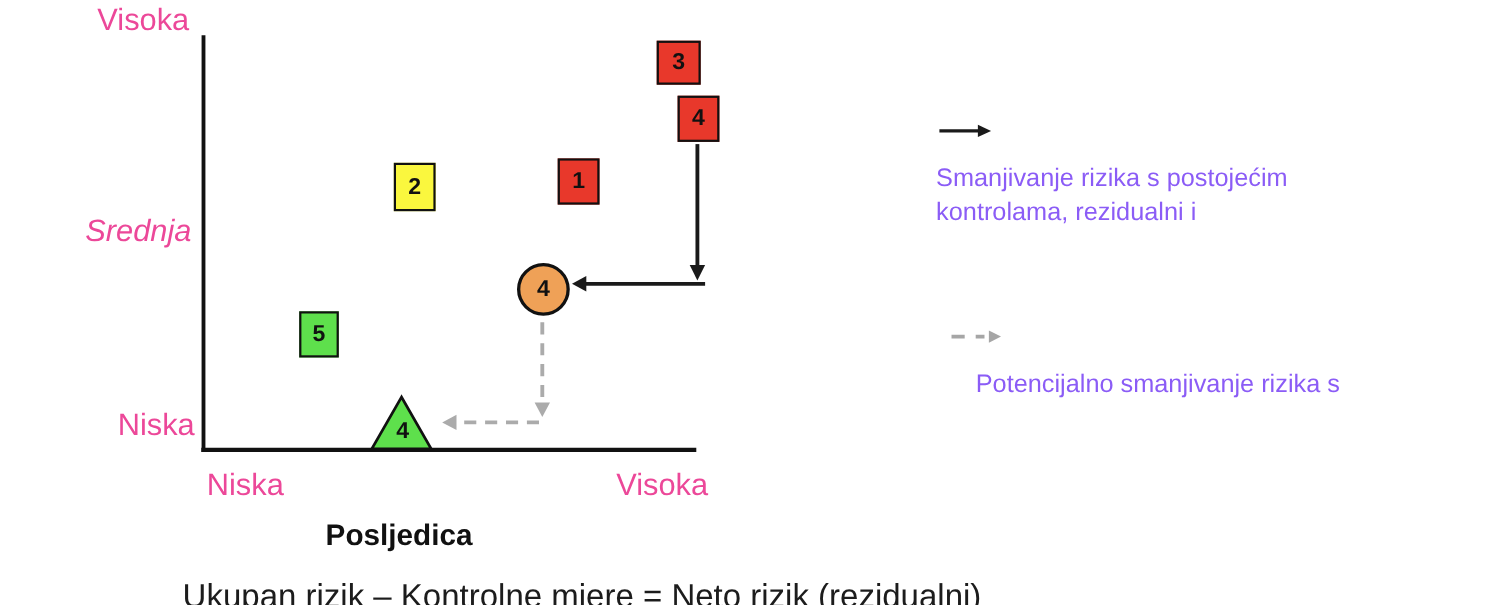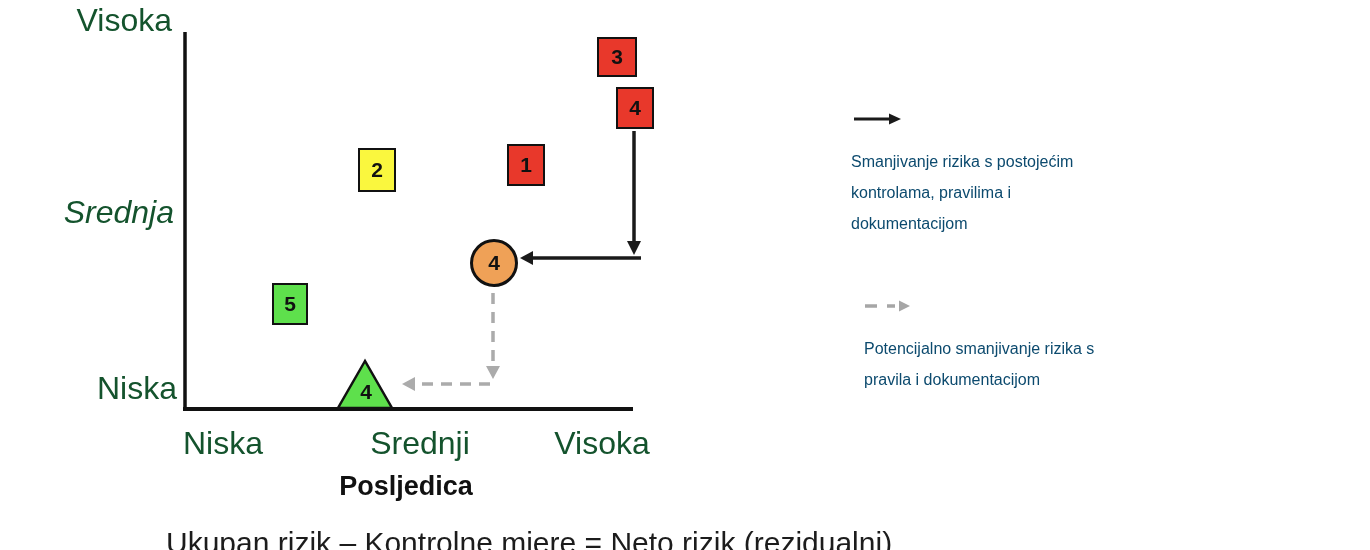--- a/index.html
+++ b/index.html
@@ -11,32 +11,31 @@
     position: relative;
     width: 1370px; height: 550px;
     overflow: hidden;
     background: #ffffff;
     color: #1c1c1c;
   }
   .abs { position: absolute; }
 
   
   .tick {
-    font-size: 32px;
-    color: #14532d;
+    font-size: 28px;
+    color: #ec4899;
     white-space: nowrap;
   }
   .ytick { width: 120px; text-align: right; }
   .xtick { width: 110px; text-align: center; }
 
   .axis-title {
     font-size: 27px;
     font-weight: bold;
     width: 220px;
-    text-align: center;
     color: #111;
   }
 
   
   .marker {
     display: flex; align-items: center; justify-content: center;
     box-sizing: border-box;
     font-weight: bold;
     font-size: 21px;
     color: #111;
@@ -50,23 +49,23 @@
     border: 3px solid #111;
     border-radius: 50%;
   }
   .tri-label {
     width: 30px; text-align: center;
     font-weight: bold; font-size: 21px; color: #111;
   }
 
   
   .legend-text {
-    font-size: 16px;
+    font-size: 23px;
     line-height: 31px;
-    color: #0c4a6e;
+    color: #8b5cf6;
     white-space: nowrap;
   }
 
   .caption {
     font-size: 30px;
     color: #1c1c1c;
     white-space: nowrap;
   }
 </style>
 </head>
@@ -91,48 +90,45 @@
     <polygon points="402,384 415,377 415,391" fill="#ababab"></polygon>
 
     <polygon points="365,361 338,408 392,408" fill="#5ee04c" stroke="#111" stroke-width="2.5"></polygon>
   </svg>
 
   <div class="abs tick ytick" style="left:52px; top:2px;">Visoka</div>
   <div class="abs tick ytick" style="left:54px; top:194px;font-style:italic;">Srednja</div>
   <div class="abs tick ytick" style="left:57px; top:370px;">Niska</div>
 
   <div class="abs tick xtick" style="left:168px; top:425px;">Niska</div>
-  <div class="abs tick xtick" style="left:365px; top:425px;">Srednji</div>
   <div class="abs tick xtick" style="left:547px; top:425px;">Visoka</div>
 
   <div class="abs axis-title" style="left:296px; top:471px;">Posljedica</div>
 
   <div class="abs marker sq red" style="left:597px; top:37px; width:40px; height:40px;">3</div>
   <div class="abs marker sq red" style="left:616px; top:87px; width:38px; height:42px;">4</div>
   <div class="abs marker sq red" style="left:507px; top:144px; width:38px; height:42px;">1</div>
   <div class="abs marker sq yellow" style="left:358px; top:148px; width:38px; height:44px;">2</div>
   <div class="abs marker sq green" style="left:272px; top:283px; width:36px; height:42px;">5</div>
   <div class="abs marker circle" style="left:470px; top:239px; width:48px; height:48px;">4</div>
 
   <div class="abs tri-label" style="left:351px; top:380px;">4</div>
 
   <svg class="abs" style="left:853px; top:111px;" width="52" height="16" viewBox="0 0 52 16">
     <line x1="1" y1="8" x2="37" y2="8" stroke="#1a1a1a" stroke-width="3"></line>
     <polygon points="48,8 36,2.5 36,13.5" fill="#1a1a1a"></polygon>
   </svg>
   <div class="abs legend-text" style="left:851px; top:146px;">
     <div>Smanjivanje rizika s postojećim</div>
-    <div>kontrolama, pravilima i</div>
-    <div>dokumentacijom</div>
+    <div>kontrolama, rezidualni i</div>
   </div>
 
   <svg class="abs" style="left:864px; top:298px;" width="52" height="16" viewBox="0 0 52 16">
     <line x1="1" y1="8" x2="31" y2="8" stroke="#a6a6a6" stroke-width="3.5" stroke-dasharray="12 10"></line>
     <polygon points="46,8 35,2.5 35,13.5" fill="#a6a6a6"></polygon>
   </svg>
-  <div class="abs legend-text" style="left:864px; top:333px;">
+  <div class="abs legend-text" style="left:887px; top:333px;">
     <div>Potencijalno smanjivanje rizika s</div>
-    <div>pravila i dokumentacijom</div>
   </div>
 
   <div class="abs caption" style="left:166px; top:526px;">Ukupan rizik – Kontrolne mjere = Neto rizik (rezidualni)</div>
 
 </div>
 
 </body></html>

